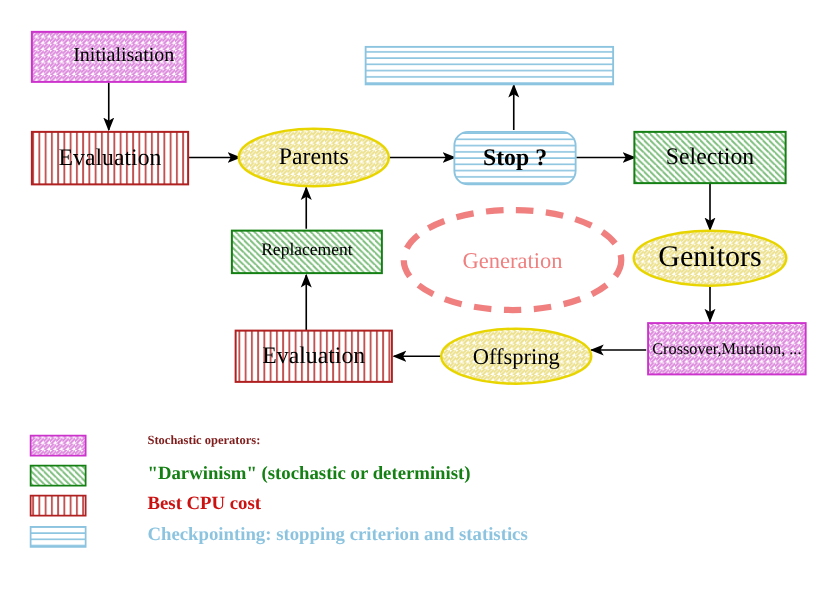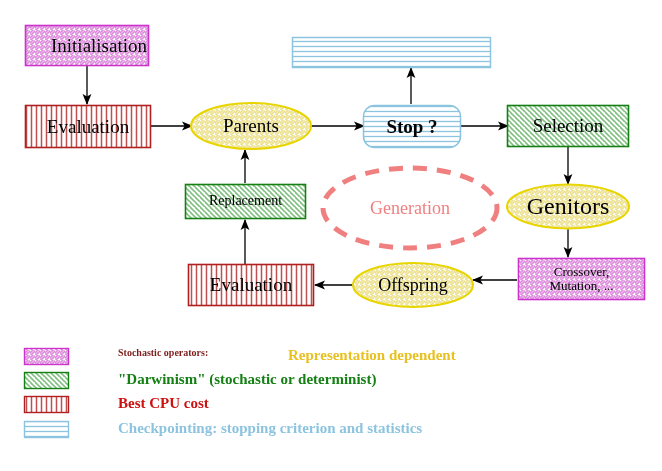--- a/index.html
+++ b/index.html
@@ -118,48 +118,47 @@
     <rect x="185.5" y="184.5" width="120" height="34" fill="url(#p-diagback-green)" stroke="#148014" stroke-width="1.6"></rect>
 
     <ellipse cx="410" cy="208" rx="87" ry="40" fill="none" stroke="#f08080" stroke-width="5" stroke-dasharray="14 10" stroke-linecap="butt"></ellipse>
 
     <rect x="24.5" y="348.5" width="44" height="16" fill="url(#p-diagfwd-magenta)" stroke="#cc33cc" stroke-width="1.4"></rect>
     <rect x="24.5" y="372.5" width="44" height="16" fill="url(#p-diagback-green)" stroke="#148014" stroke-width="1.4"></rect>
     <rect x="24.5" y="396.5" width="44" height="16" fill="url(#p-vert-red)" stroke="#b02020" stroke-width="1.4"></rect>
     <rect x="24.5" y="421.5" width="44" height="16" fill="url(#p-horiz-blue)" stroke="#8cc4e0" stroke-width="1.4"></rect>
   </svg>
 
-  <div class="node-label" style="left:25px; top:25px; width:148px; height:41px; font-size:19px;">Initialisation</div>
+  <div class="node-label" style="left:25px; top:25px; width:148px; height:41px; font-size:16px;">Initialisation</div>
 
   <div class="node-label" style="left:25px; top:105px; width:126px; height:43px; font-size:19px;">Evaluation</div>
 
   <div class="node-label" style="left:191px; top:103px; width:120px; height:46px; font-size:19px;">Parents</div>
 
 
   <div class="node-label" style="left:363px; top:105px; width:98px; height:43px; font-size:19px;font-weight:bold;">Stop ?</div>
 
   <div class="node-label" style="left:507px; top:105px; width:122px; height:42px; font-size:19px;">Selection</div>
 
   <div class="node-label" style="left:507px; top:184px; width:122px; height:45px; font-size:24px;">Genitors</div>
 
-  <div class="node-label" style="left:518px; top:258px; width:127px; height:42px; font-size:13px; flex-direction:column;">
+  <div class="node-label" style="left:518px; top:258px; width:127px; height:42px; font-size:13px; flex-direction:row;">
     <span>Crossover,</span>
     <span>Mutation, ...</span>
   </div>
 
   <div class="node-label" style="left:353px; top:263px; width:120px; height:44px; font-size:18px;">Offspring</div>
 
   <div class="node-label" style="left:188px; top:264px; width:126px; height:42px; font-size:19px;">Evaluation</div>
 
   <div class="node-label" style="left:323px; top:188px; width:174px; height:40px; font-size:18px; color:#f08080;">Generation</div>
 
   <div class="node-label" style="left:185px; top:184px; width:121px; height:35px; font-size:14px;">Replacement</div>
 
   <div class="legend-text" style="left:118px; top:347px; font-size:10px; color:#7f1d1d;">Stochastic operators:</div>
-  <div class="legend-text" style="left:288px; top:347px; font-size:15px; color:#e8c020;">Representation dependent</div>
 
   <div class="legend-text" style="left:118px; top:371px; font-size:15px; color:#148014;">"Darwinism" (stochastic or determinist)</div>
 
   <div class="legend-text" style="left:118px; top:395px; font-size:15px; color:#cc1111;">Best CPU cost</div>
 
   <div class="legend-text" style="left:118px; top:420px; font-size:15px; color:#8cc4e0;">Checkpointing: stopping criterion and statistics</div>
 
 </div>
 
 </body></html>

